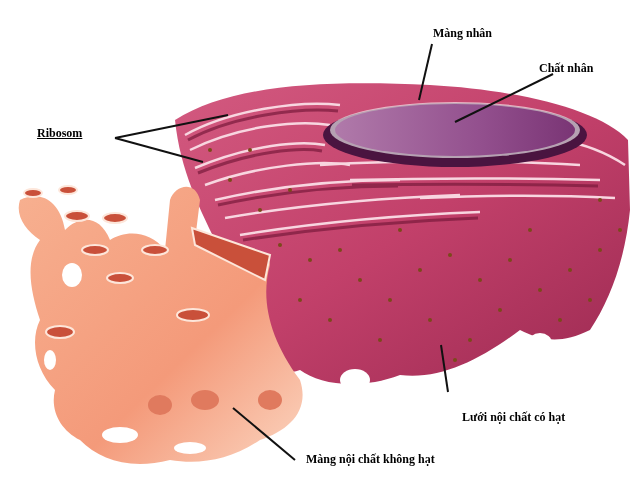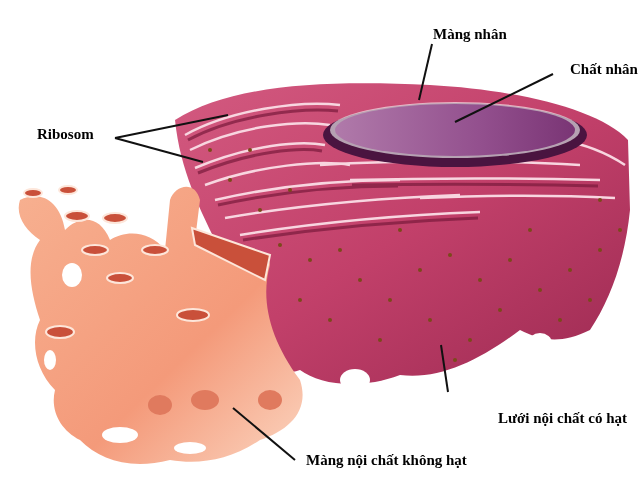--- a/index.html
+++ b/index.html
@@ -1,18 +1,18 @@
 <!DOCTYPE html>
 <html><head>
 <meta charset="utf-8">
 <style>
   html, body { margin:0; padding:0; background:#ffffff; }
   body { width:640px; height:480px; overflow:hidden; position:relative; font-family:"Liberation Serif", "DejaVu Serif", serif; }
   #diagram { position:absolute; left:0; top:0; width:640px; height:480px; }
-  .label { position:absolute; font-weight:bold; font-size:15px; color:#000; white-space:nowrap; }
+  .label { position:absolute; font-weight:bold; font-size:12px; color:#000; white-space:nowrap; }
 </style>
 </head>
 <body>
 
 <svg id="diagram" viewBox="0 0 640 480" xmlns="http://www.w3.org/2000/svg">
   <defs>
     <linearGradient id="rerGrad" x1="0" y1="0" x2="1" y2="1">
       <stop offset="0" stop-color="#d35a80"></stop>
       <stop offset="0.5" stop-color="#c2406a"></stop>
       <stop offset="1" stop-color="#9c2a52"></stop>
@@ -125,16 +125,16 @@
     <line x1="432" y1="44" x2="419" y2="100"></line>
     <line x1="553" y1="74" x2="455" y2="122"></line>
     <line x1="115" y1="138" x2="228" y2="115"></line>
     <line x1="115" y1="138" x2="203" y2="162"></line>
     <line x1="441" y1="345" x2="448" y2="392"></line>
     <line x1="233" y1="408" x2="295" y2="460"></line>
   </g>
 </svg>
 
 <div class="label" style="left:433px; top:26px;">Màng nhân</div>
-<div class="label" style="left:570px; top:61px;">Chất nhân</div>
-<div class="label" style="left:37px; top:126px;">Ribosom</div>
-<div class="label" style="left:462px; top:410px;margin-left:36px;">Lưới nội chất có hạt</div>
+<div class="label" style="left:539px; top:61px;">Chất nhân</div>
+<div class="label" style="left:37px; top:126px;text-decoration:underline;">Ribosom</div>
+<div class="label" style="left:462px; top:410px;">Lưới nội chất có hạt</div>
 <div class="label" style="left:306px; top:452px;">Màng nội chất không hạt</div>
 
 </body></html>

